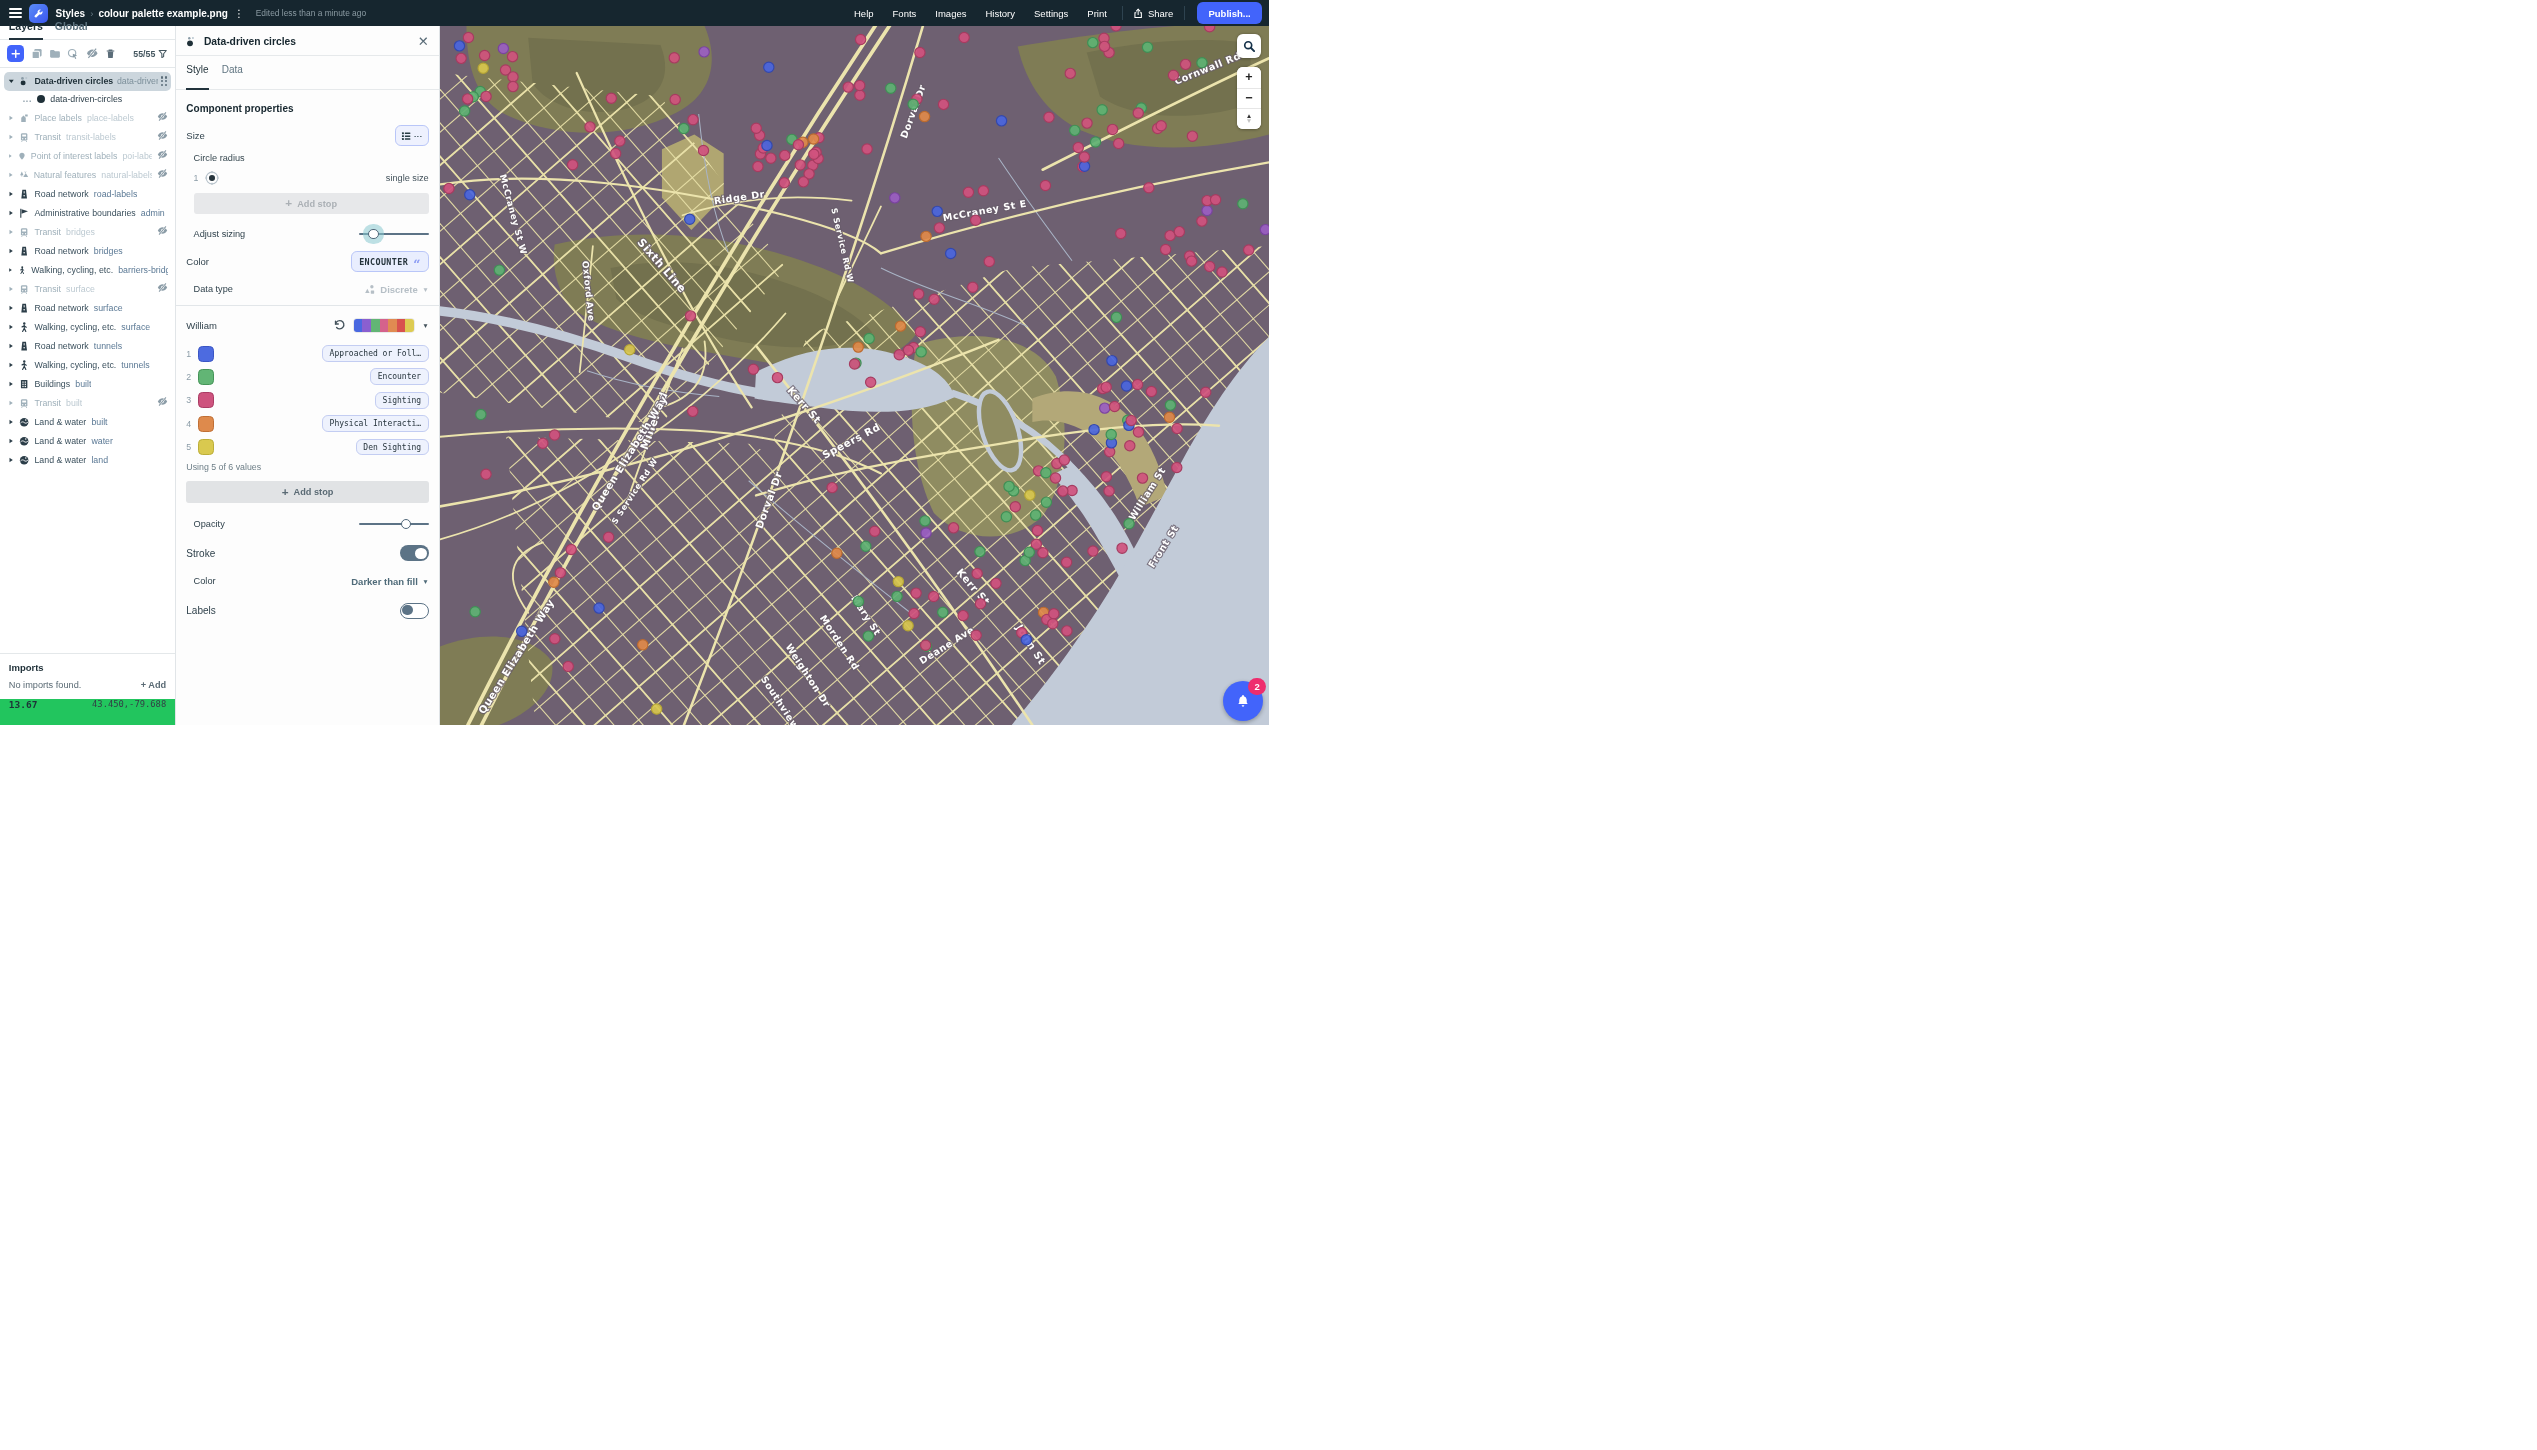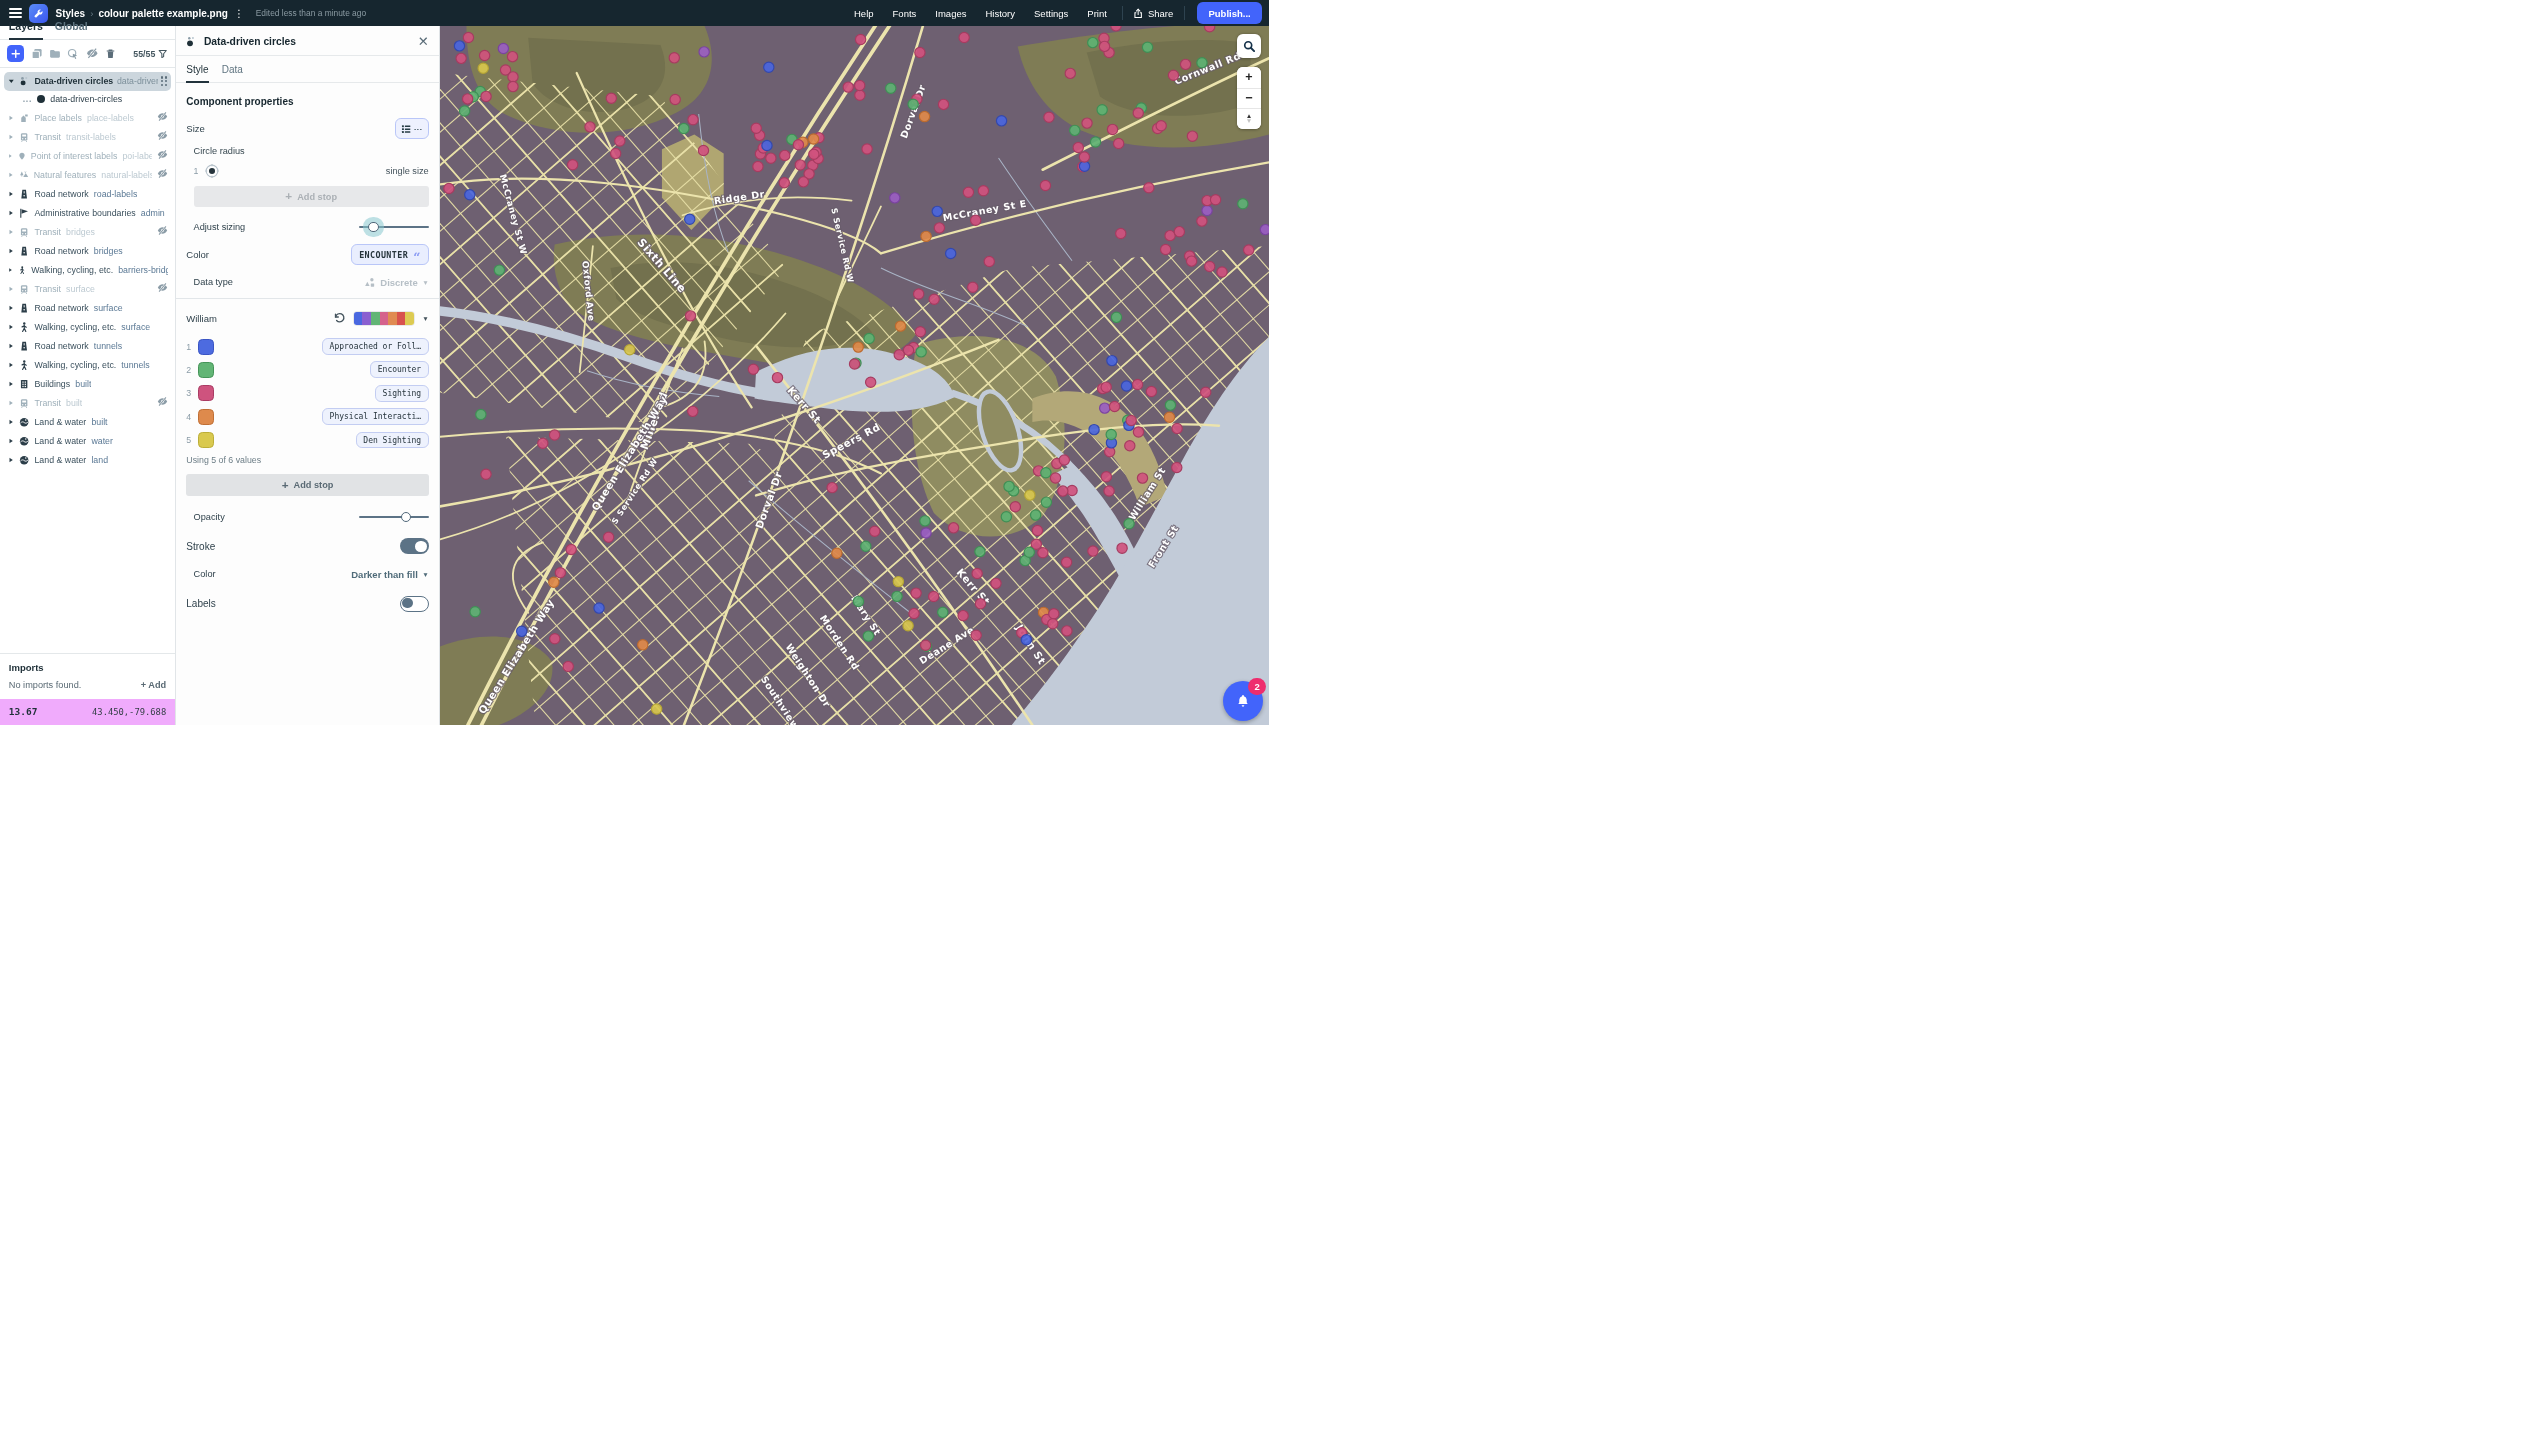--- a/index.html
+++ b/index.html
@@ -48,31 +48,31 @@
   .layer-row .lname { white-space:nowrap; }
   .layer-row .lslug { white-space:nowrap; overflow:hidden; }
   .layer-row.vis .lname { color:#3a4f5c; } .layer-row.vis .lslug { color:#5a7894; }
   .layer-row.hid .lname { color:#9fb0ba; } .layer-row.hid .lslug { color:#bcc9d1; }
   .layer-row .eye { margin-left:auto; }
   .imports { border-top:0.7px solid #e4e8ea; padding:7.3px 8.8px 8.8px 8.8px; }
   .imports h3 { font-size:9.5px; color:#1f3038; margin-bottom:7.3px; }
   .imports-row { display:flex; align-items:center; }
   .imports-empty { color:#5a6a74; font-size:9.2px; }
   .imports-add { margin-left:auto; color:#5a6a74; font-weight:bold; font-size:9.2px; cursor:pointer; }
-  .statusbar { height:26.4px; background:#f0abfc; display:flex; align-items:center; padding:0 8.8px; font-family:"DejaVu Sans Mono", monospace; }
+  .statusbar { height:26.4px; background:#22c55e; display:flex; padding:0 8.8px; font-family:"DejaVu Sans Mono", monospace; }
   .status-zoom { font-weight:bold; color:#1f3038; font-size:9.5px; }
   .status-coords { margin-left:auto; color:#333f46; font-size:8.8px; }
 
   
   .panel { width:264px; flex:0 0 264px; background:#fdfdfd; border-right:0.7px solid #dfe3e6; display:flex; flex-direction:column; font-size:9.2px; color:#374850; }
   .panel-head { display:flex; align-items:center; padding:8.8px 10.3px 7.3px 10.3px; border-bottom:0.7px solid #e6e9eb; }
   .panel-title { font-weight:bold; font-size:10.3px; color:#16262e; margin-left:5.9px; }
   .panel-close { margin-left:auto; font-size:13.2px; color:#5b6d79; cursor:pointer; line-height:1; }
   .panel-tabs { display:flex; padding:0 10.3px; border-bottom:0.7px solid #e6e9eb; }
-  .panel-tab { font-size:10px; color:#5f7480; padding:8px 0 7px 0; margin-right:13.2px; cursor:pointer; position:relative;text-align:right; }
+  .panel-tab { font-size:10px; color:#5f7480; padding:8px 0 14px 0; margin-right:13.2px; cursor:pointer; position:relative;text-align:right; }
   .panel-tab.active { color:#1f3038; }
   .panel-tab.active:after { content:""; position:absolute; left:0; right:0; bottom:-0.7px; height:2.2px; background:#22333c; }
   .panel-body { flex:1; overflow:hidden; padding:10.3px 10.3px 0 10.3px; }
   .section-h { font-weight:bold; font-size:10px; color:#16262e; margin:2.9px 0 10.3px 0; }
   .prow { display:flex; align-items:center; min-height:22px; margin-bottom:5.9px;gap:20px; }
   .prow .lab { font-size:9.5px; color:#30424c; }
   .prow .lab.ind { padding-left:7.3px; font-size:9.2px; }
   .prow .right { margin-left:auto; display:flex; align-items:center; gap:4.4px; }
   .sizebtn { width:34px; height:21px; background:#eef1fe; border:1.1px solid #b9c6f8; border-radius:5.9px; display:flex; align-items:center; justify-content:center; gap:2.9px; cursor:pointer; }
   .sizebtn .ell { color:#273d45; font-weight:bold; letter-spacing:0.7px; font-size:8px; margin-top:-2.9px; }

